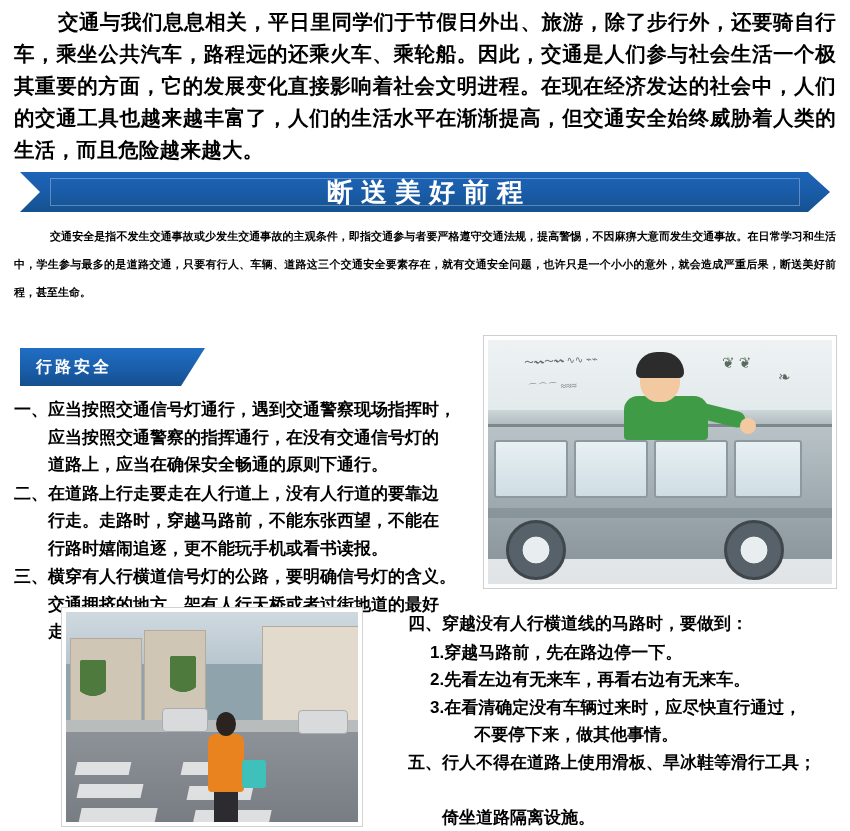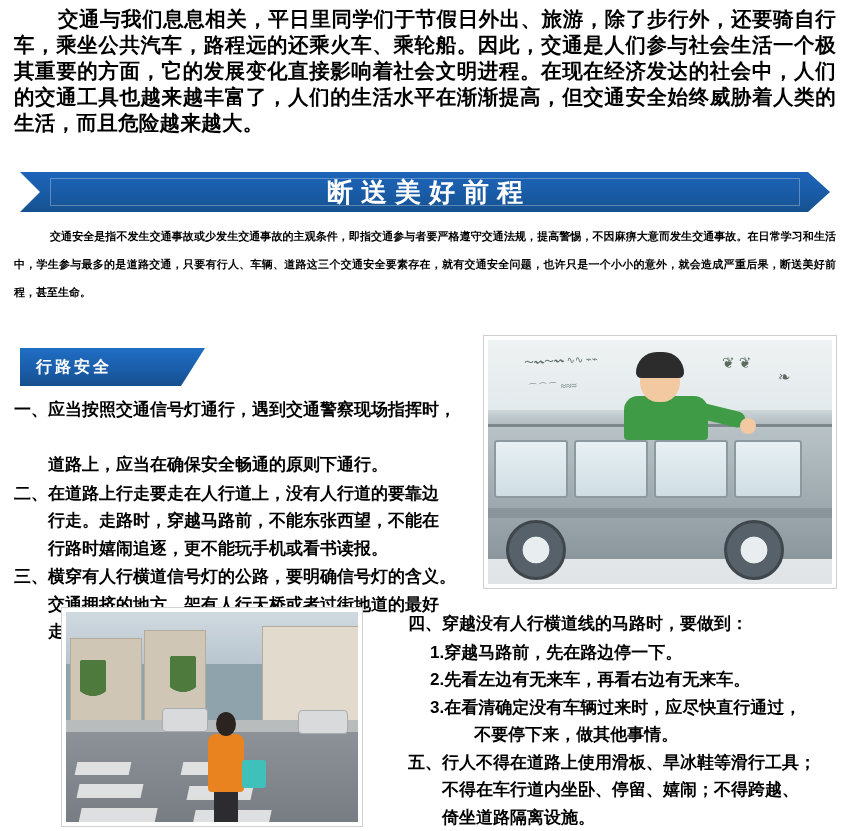--- a/index.html
+++ b/index.html
@@ -21,21 +21,21 @@
     height: 831px;
   }
 
   
   .intro {
     position: absolute;
     left: 14px;
     top: 6px;
     width: 822px;
     font-size: 20.5px;
-    line-height: 26px;
+    line-height: 32px;
     font-weight: bold;
     letter-spacing: 0.3px;
     text-indent: 44px;
     color: #000000;
     text-align: justify;
   }
 
   
   .banner-wrap {
     position: absolute;
@@ -404,21 +404,21 @@
     <div class="tag-shape"></div>
     <div class="tag-text">行路安全</div>
   </div>
 
   <div class="list-left">
 
     <div class="li">
       <span class="li-num">一、</span>
       <span class="li-body">
         <span>应当按照交通信号灯通行，遇到交通警察现场指挥时，</span><br>
-        <br>
+        <span>应当按照交通警察的指挥通行，在没有交通信号灯的</span><br>
         <span>道路上，应当在确保安全畅通的原则下通行。</span>
       </span>
     </div>
 
     <div class="li">
       <span class="li-num">二、</span>
       <span class="li-body">
         <span>在道路上行走要走在人行道上，没有人行道的要靠边</span><br>
         <span>行走。走路时，穿越马路前，不能东张西望，不能在</span><br>
         <span>行路时嬉闹追逐，更不能玩手机或看书读报。</span>
@@ -458,21 +458,21 @@
           <span>在看清确定没有车辆过来时，应尽快直行通过，</span><br>
           <span class="cont">不要停下来，做其他事情。</span>
         </span>
       </div>
     </div>
 
     <div class="li">
       <span class="li-num">五、</span>
       <span class="li-body">
         <span>行人不得在道路上使用滑板、旱冰鞋等滑行工具；</span><br>
-        <span>不得在车行道内坐卧、停留、嬉闹；不得跨越、</span><br>
+        <br>
         <span>倚坐道路隔离设施。</span>
       </span>
     </div>
 
   </div>
 
   <div class="illus">
     <div class="sky"></div>
     <div class="ground"></div>
     <div class="graffiti" style="left:36px; top:12px;">〜〰〜〰 ∿∿ ⌁⌁</div>

